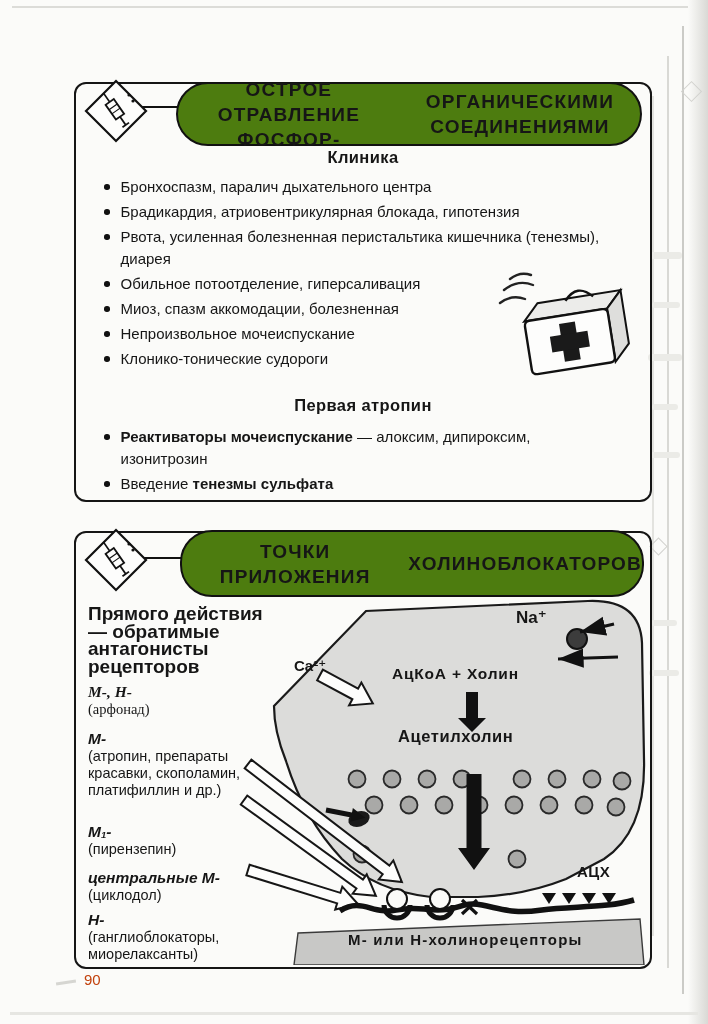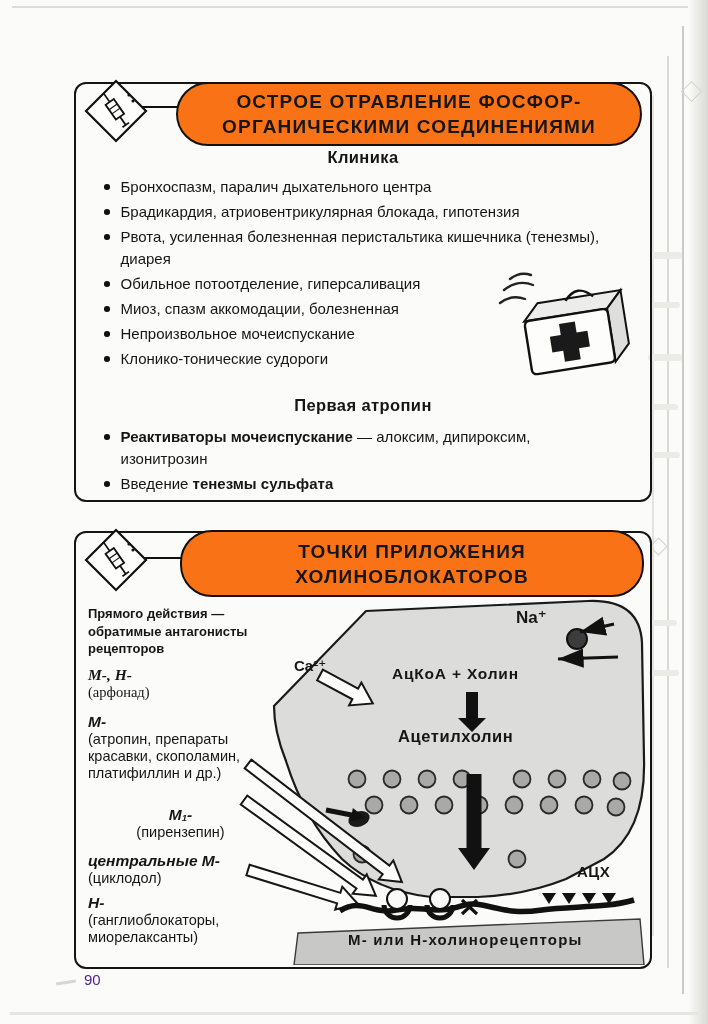--- a/index.html
+++ b/index.html
@@ -20,22 +20,22 @@
   .el2{left:667px;top:56px;height:912px;background:#d9d9d5;}
   .el3{left:682px;top:26px;height:968px;background:#cbcbc7;}
   .smudge{position:absolute;background:#ebebe7;border-radius:3px;}
   .ghost-diamond{position:absolute;border:1.5px solid #d2d2ce;transform:rotate(45deg);}
 
   
   .panel{position:absolute;left:74px;width:574px;border:2px solid #151515;border-radius:12px;background:transparent;}
   .panel-top{top:82px;height:416px;}
   .panel-bottom{top:531px;height:434px;}
 
-  .title-pill{position:absolute;border:2.5px solid #111;border-radius:32px;background:#f97316;
-    display:flex;flex-direction:column;align-items:center;justify-content:center;
+  .title-pill{position:absolute;border:2.5px solid #111;border-radius:32px;background:#4d7c0f;
+    display:flex;flex-direction:row;align-items:center;justify-content:center;
     font-weight:bold;font-size:19px;line-height:25px;letter-spacing:1.2px;text-align:center;z-index:5;}
   .panel-top .title-pill{left:100px;top:-2px;width:462px;height:60px;}
   .panel-bottom .title-pill{left:104px;top:-3px;width:460px;height:63px;}
 
   .diamond-box{position:absolute;left:7px;top:-6px;width:66px;height:66px;z-index:6;}
   .connector{position:absolute;height:2px;background:#111;z-index:4;}
   .panel-top .connector{left:66px;top:22px;width:40px;}
   .panel-bottom .connector{left:68px;top:24px;width:42px;}
 
   .subhead{position:absolute;left:0;width:100%;text-align:center;font-weight:bold;
@@ -47,41 +47,41 @@
   .bullets li{display:flex;gap:11px;margin-bottom:3px;}
   .dot{width:5.5px;height:5.5px;border-radius:50%;background:#111;flex:none;margin-top:8px;}
   .clinic-list{left:28px;top:92px;width:506px;}
   .aid-list{left:28px;top:342px;width:455px;}
   .b{font-weight:bold;}
 
   .aid-kit{position:absolute;left:420px;top:176px;width:150px;height:134px;z-index:2;}
 
   
   .drug-col{position:absolute;left:12px;top:72px;width:185px;z-index:3;}
-  .intro{margin:0 0 8px 0;font-weight:bold;font-size:13px;line-height:17.5px;}
+  .intro{margin:0 0 8px 0;font-weight:bold;font-size:19px;line-height:17.5px;}
   .drug-label{font-weight:bold;font-style:italic;font-size:15.5px;line-height:18px;}
   .drug-detail{font-size:14.5px;line-height:17px;}
   .drug-0{margin-bottom:12px;font-family:Liberation Serif, serif;}
   .drug-1{margin-bottom:0;}
-  .drug-2{margin-top:24px;text-align:center;}
+  .drug-2{margin-top:24px;}
   .drug-3{margin-top:11px;}
   .drug-4{margin-top:7px;}
 
   
   .synapse{position:absolute;left:140px;top:58px;width:432px;height:374px;}
   .synapse svg{position:absolute;left:0;top:0;}
   .dlabel{position:absolute;font-weight:bold;white-space:nowrap;z-index:3;}
   .lbl-na{left:300px;top:16px;font-size:17px;}
   .lbl-ca{left:78px;top:66px;font-size:15px;}
   .lbl-syn{left:176px;top:74px;font-size:15.5px;letter-spacing:0.8px;}
   .lbl-ach-name{left:182px;top:136px;font-size:16.5px;letter-spacing:0.6px;}
   .lbl-ach{left:361px;top:272px;font-size:15px;letter-spacing:0.5px;}
   .lbl-receptors{left:132px;top:340px;font-size:15px;letter-spacing:1.2px;}
 
-  .page-number{position:absolute;left:84px;top:971px;font-size:15px;color:#4c1d95;}
+  .page-number{position:absolute;left:84px;top:971px;font-size:15px;color:#c2410c;}
   .page-mark{position:absolute;left:56px;top:981px;width:20px;height:3px;background:#d6d6d2;transform:rotate(-8deg);}
 </style>
 </head>
 <body>
 
 <div class="scan">
 
   <div class="edge-top"></div>
   <div class="right-wash"></div>
   <div class="edge-line el1"></div>

